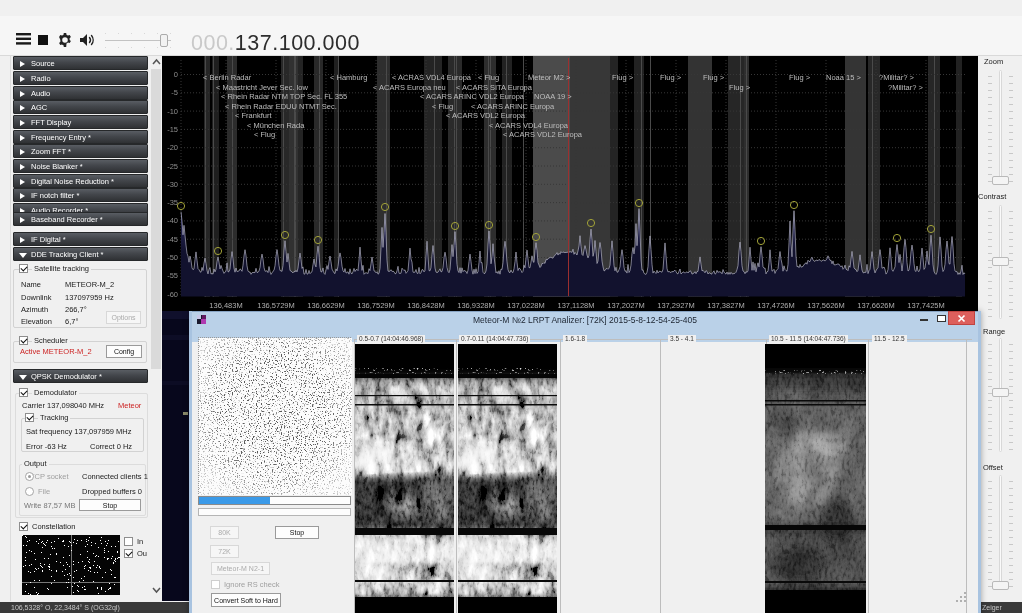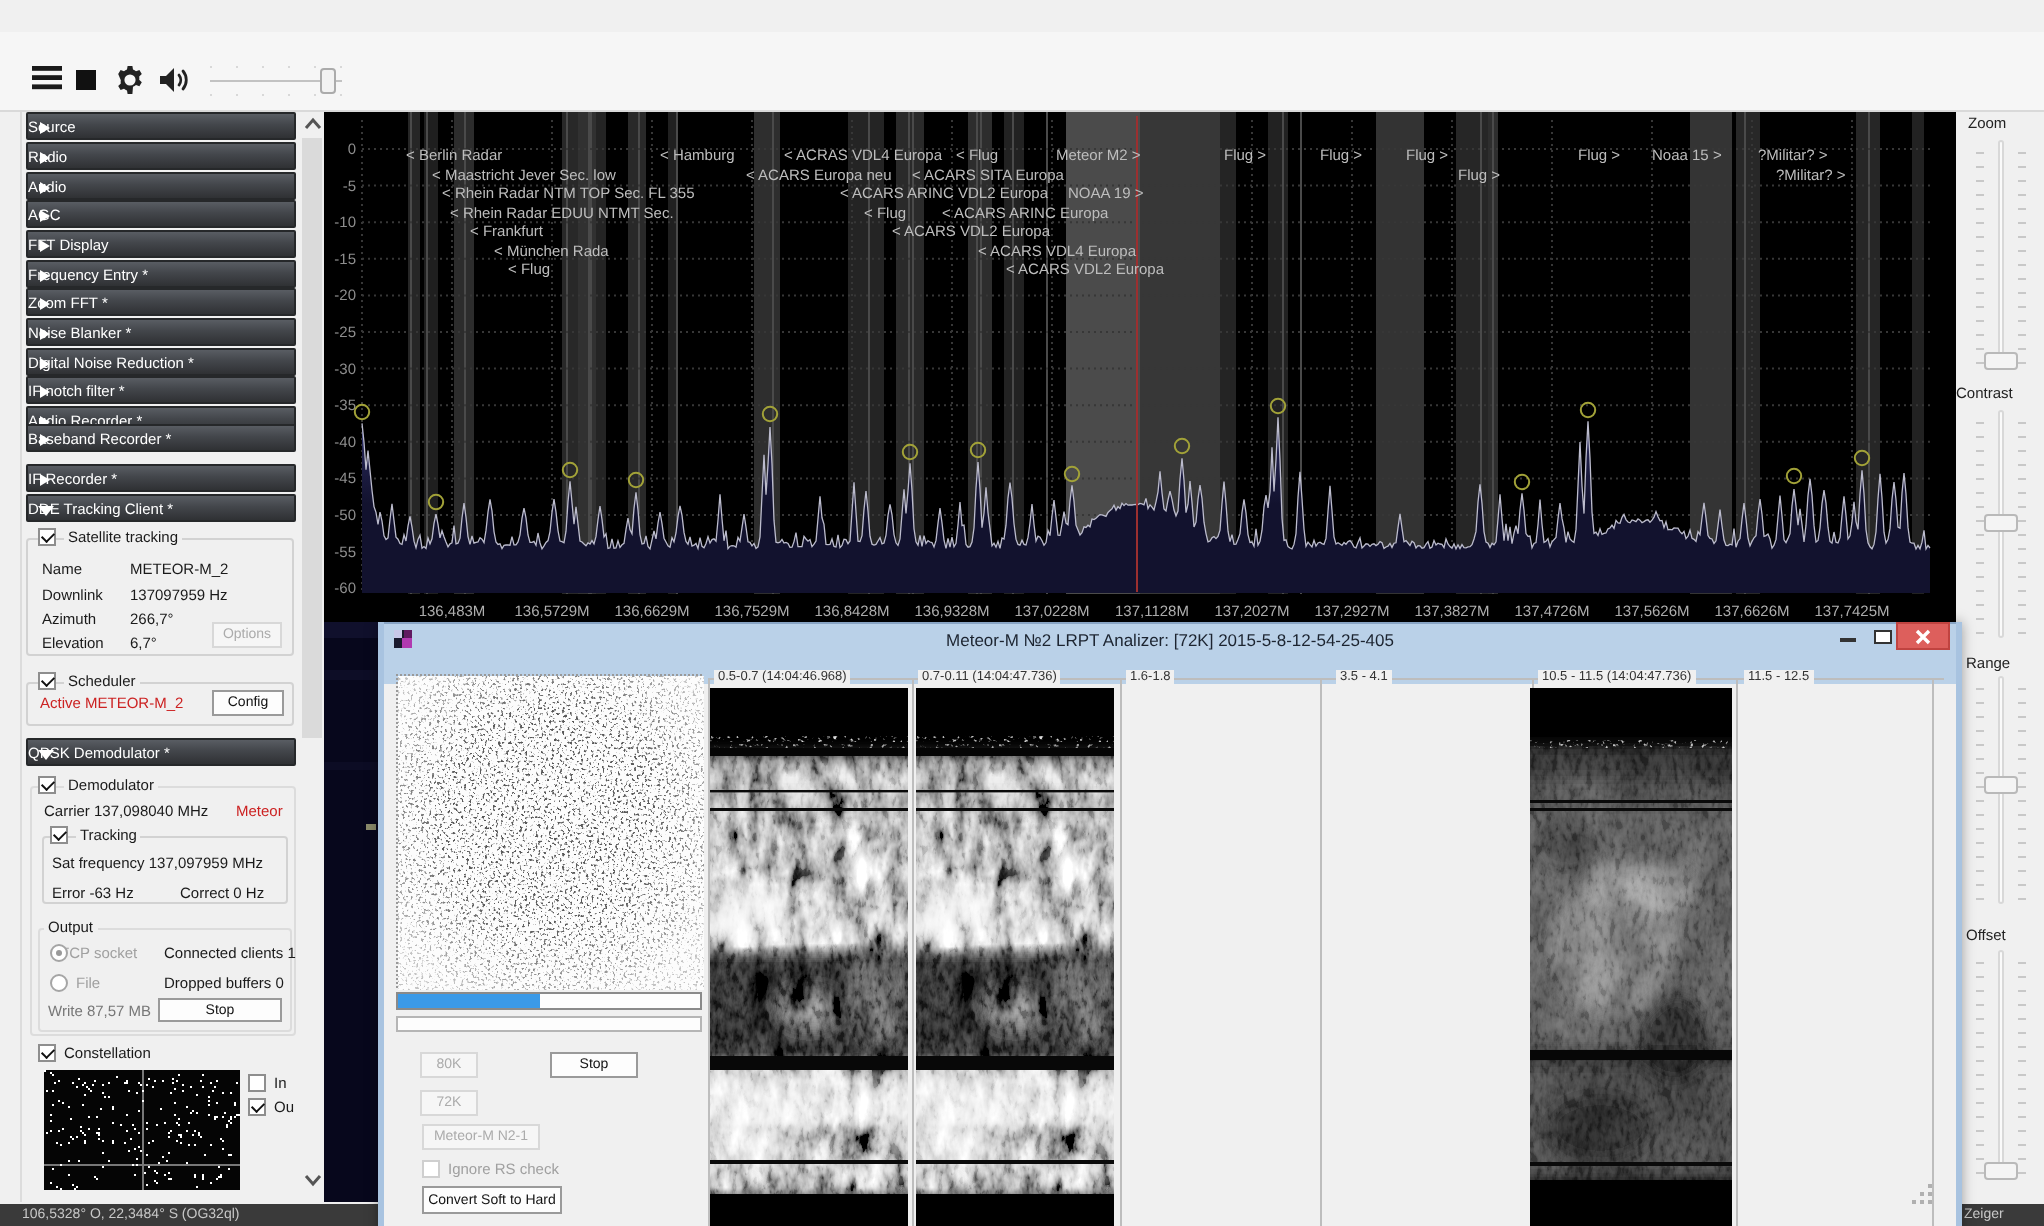--- a/index.html
+++ b/index.html
@@ -7,21 +7,21 @@
 
 #tbar{left:0;top:0;width:1022px;height:16px;background:#f0f0f0;border-bottom:1px solid #e2e2e2}
 #tbar .title{width:100%;text-align:center;font-size:9px;color:#444;line-height:16px}
 
 #tool{left:0;top:16px;width:1022px;height:40px;background:#f6f6f6;border-bottom:1px solid #d9d9d9}
 .freq{font-size:21.5px;letter-spacing:0.5px;color:#2d2d2d}
 .freq .dim{color:#c9c9c9}
 
 #lp{left:0;top:56px;width:162px;height:545px;background:#f0f0f0}
 .hdr{position:absolute;left:13px;width:135px;height:14px;background:linear-gradient(#595d63,#43464b 45%,#2f3134);border:1px solid #26282a;border-radius:1px;color:#fff;font-size:7.5px;line-height:13px}
-.hdr span{}
+.hdr span{padding-left:17px}
 .hdr:before{content:"";position:absolute;left:6px;top:4px;border-left:5px solid #fff;border-top:3px solid transparent;border-bottom:3px solid transparent}
 .hdr.open:before{left:5px;top:5px;border-left:4px solid transparent;border-right:4px solid transparent;border-top:5px solid #fff;border-bottom:none}
 .lbl{position:absolute;font-size:7.5px;color:#1a1a1a;white-space:nowrap}
 .leg{background:#f0f0f0;padding:0 2px;z-index:2}
 .lblg{position:absolute;font-size:7.5px;color:#a0a0a0;white-space:nowrap}
 .red{color:#cc2222}
 .cb{position:absolute;width:9px;height:9px;background:#fff;border:1px solid #8e8e8e;z-index:3}
 .cb.c:before{content:"";position:absolute;left:0.5px;top:1px;width:5px;height:3px;border-left:1.3px solid #111;border-bottom:1.3px solid #111;transform:rotate(-45deg)}
 .rb{position:absolute;width:9px;height:9px;background:#fff;border:1px solid #a5a5a5;border-radius:50%;z-index:3}
 .rb.c:before{content:"";position:absolute;left:2px;top:2px;width:3px;height:3px;border-radius:50%;background:#9a9a9a}
@@ -62,36 +62,37 @@
         <circle cx="8" cy="8" r="1.7" fill="#f6f6f6"></circle>
       </svg>
       <svg class="abs" style="left:79px;top:17px" width="18" height="14" viewBox="0 0 18 14">
         <path fill="#222" d="M1 5h3l4-4v12l-4-4H1z"></path>
         <path d="M10.5 4.5a4 4 0 0 1 0 5M12.5 2.5a7 7 0 0 1 0 9" stroke="#222" stroke-width="1.4" fill="none" stroke-linecap="round"></path>
       </svg>
       <div class="abs" style="left:105px;top:24px;width:66px;height:1px;background:#c2c2c2"></div>
       <div class="abs" style="left:105px;top:17px;width:66px;height:1px;background-image:repeating-linear-gradient(90deg,#d8d8d8 0 1px,#0000 1px 13px)"></div>
       <div class="abs" style="left:105px;top:31px;width:66px;height:1px;background-image:repeating-linear-gradient(90deg,#d8d8d8 0 1px,#0000 1px 13px)"></div>
       <div class="abs" style="left:160px;top:18px;width:8px;height:13px;background:#f2f2f2;border:1px solid #ababab;border-radius:2px"></div>
+      <div class="abs freq" style="left:191px;top:15px"><span class="dim">000.</span><span>137.100.000</span></div>
     </div>
     <div class="abs" id="lp">
       <div class="abs" style="left:10px;top:0;width:1px;height:545px;background:#dcdcdc"></div>
       <div class="hdr" style="top:0.3px"><span>Source</span></div>
       <div class="hdr" style="top:15.0px"><span>Radio</span></div>
       <div class="hdr" style="top:29.6px"><span>Audio</span></div>
       <div class="hdr" style="top:44.2px"><span>AGC</span></div>
       <div class="hdr" style="top:58.9px"><span>FFT Display</span></div>
       <div class="hdr" style="top:73.5px"><span>Frequency Entry *</span></div>
       <div class="hdr" style="top:88.2px"><span>Zoom FFT *</span></div>
       <div class="hdr" style="top:102.9px"><span>Noise Blanker *</span></div>
       <div class="hdr" style="top:117.5px"><span>Digital Noise Reduction *</span></div>
       <div class="hdr" style="top:132.2px"><span>IF notch filter *</span></div>
       <div class="hdr" style="top:146.8px"><span>Audio Recorder *</span></div>
       <div class="hdr" style="top:156px"><span>Baseband Recorder *</span></div>
-      <div class="hdr" style="top:176.1px"><span>IF Recorder *</span></div>
+      <div class="hdr" style="top:176.1px"><span>IF Digital *</span></div>
       <div class="hdr open" style="top:190.8px"><span>DDE Tracking Client *</span></div>
       <div class="cb c" style="left:19px;top:208px"></div>
       <div class="lbl leg" style="left:32px;top:208px">Satellite tracking</div>
       <div class="fs" style="left:13px;top:213px;width:134px;height:59px"></div>
       <div class="lbl" style="left:21px;top:224px">Name</div>
       <div class="lbl" style="left:65px;top:224px">METEOR-M_2</div>
       <div class="lbl" style="left:21px;top:237px">Downlink</div>
       <div class="lbl" style="left:65px;top:237px">137097959 Hz</div>
       <div class="lbl" style="left:21px;top:249px">Azimuth</div>
       <div class="lbl" style="left:65px;top:249px">266,7°</div>

